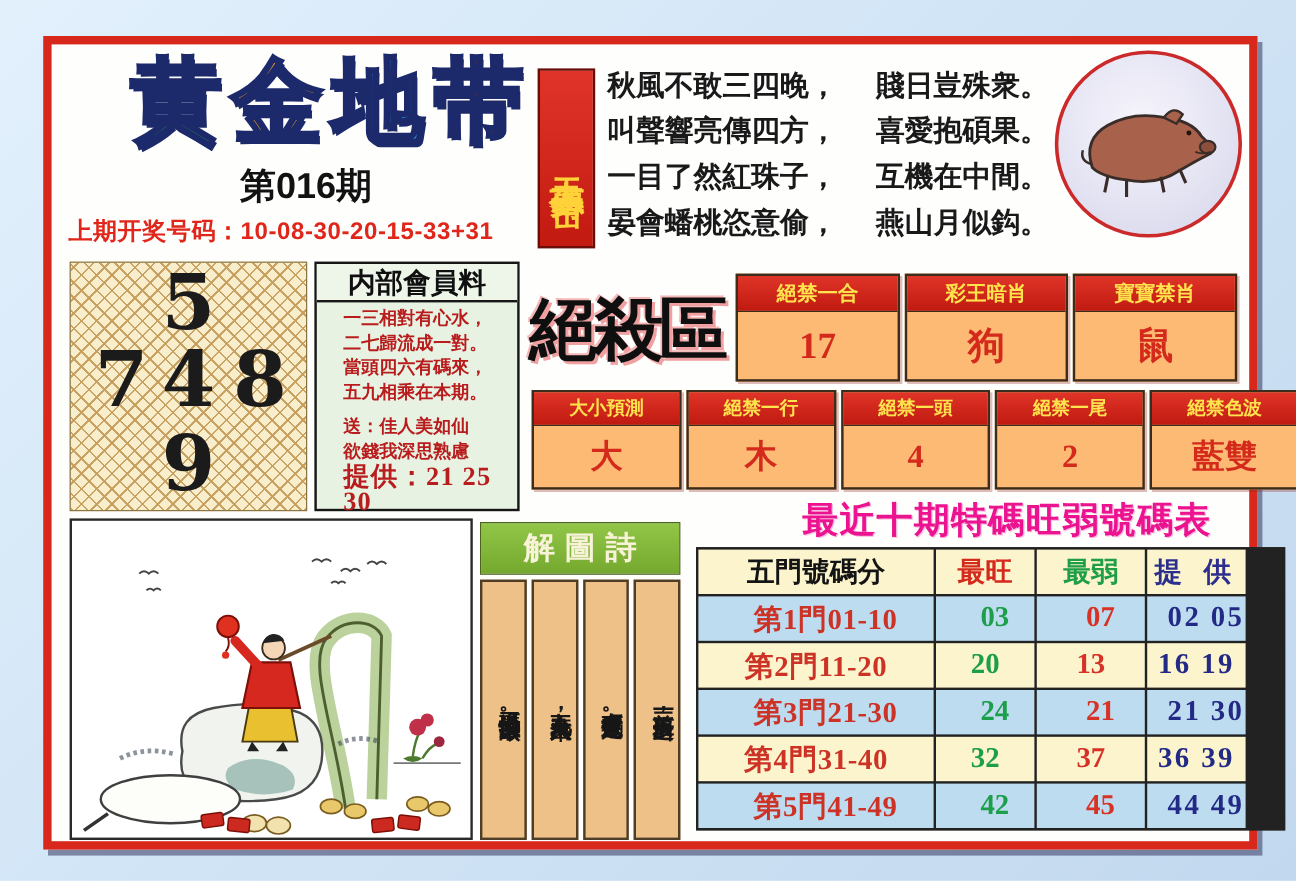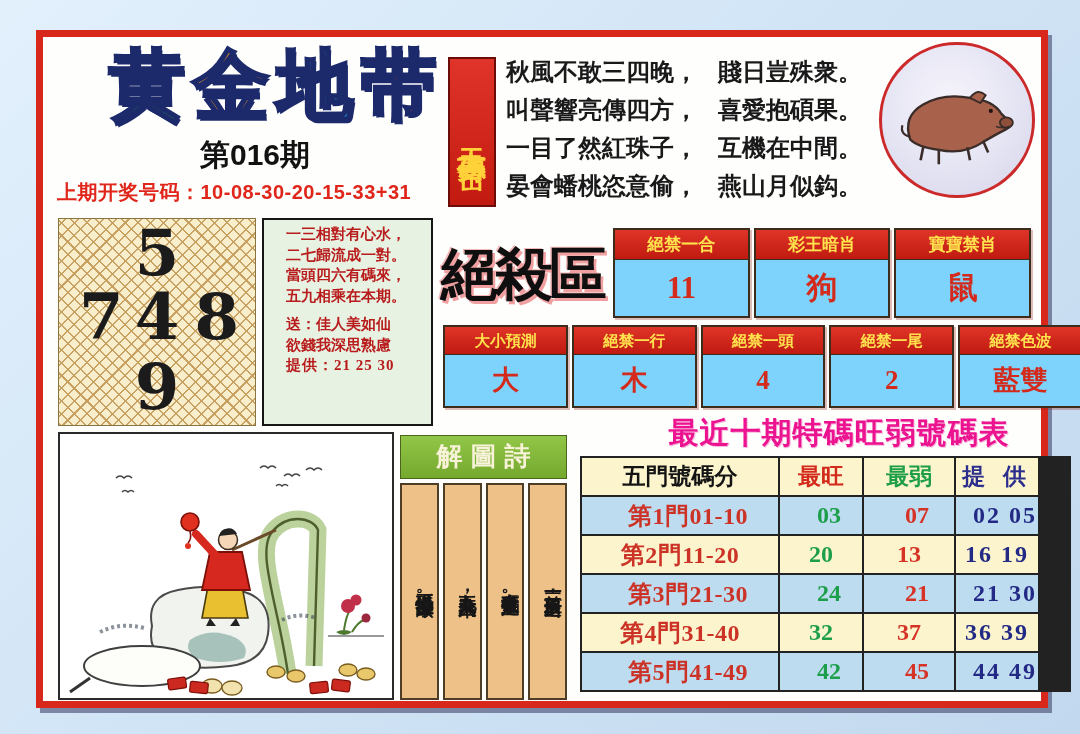--- a/index.html
+++ b/index.html
@@ -32,21 +32,21 @@
   
   .banner{
     left:405px;top:20px;width:48px;height:150px;
     background:linear-gradient(#e0342a,#c21a10);border:2px solid #6b0d06;
     color:#ffd23a;font-size:29px;font-weight:bold;
     writing-mode:vertical-rl;text-orientation:upright;
     display:flex;align-items:center;justify-content:center;letter-spacing:4px;
     font-family:"Liberation Serif",serif;
   }
   .poem{left:463px;top:16px;width:372px;}
-  .poem .pline{display:flex;gap:4px;font-family:"Liberation Serif",serif;
+  .poem .pline{display:flex;gap:16px;font-family:"Liberation Serif",serif;
     font-size:24px;line-height:38px;font-weight:bold;color:#191919;}
   .poem .pa{width:208px;}
 
   .pigbadge{
     left:836px;top:5px;width:156px;height:156px;border-radius:50%;
     border:3px solid #cc2a2a;
     background:radial-gradient(circle at 45% 38%,#f6f5fc 0%,#e3e2f2 60%,#d6d5ea 100%);
     display:flex;align-items:center;justify-content:center;
   }
 
@@ -66,30 +66,30 @@
   .n-right{right:16px;top:64px;}
   .n-bottom{left:0;right:0;top:134px;text-align:center;}
 
   
   .member{left:219px;top:181px;width:171px;height:208px;background:#e7f2e3;border:2px solid #161616;}
   .member-title{border-bottom:2px solid #161616;text-align:center;font-size:23px;
     font-weight:bold;color:#101010;line-height:30px;background:#eef6ea;}
   .member-body{padding:4px 7px 0 22px;font-family:"Liberation Serif",serif;
     color:#b91c1c;font-weight:bold;font-size:15px;line-height:20.5px;}
   .member-body .gap{margin-top:8px;}
-  .member-last{font-size:15px;letter-spacing:1px;}
+  .member-last{font-size:22px;letter-spacing:1px;}
 
   
   .killtitle{left:398px;top:192px;width:174px;font-family:"Liberation Serif",serif;
     font-size:58px;line-height:92px;font-weight:900;color:#0f0f0f;letter-spacing:-4px;
     text-shadow:2.5px 2.5px 0 #f0a0a0,-1.5px -1.5px 0 #f4b8b8;}
   .krow{display:flex;gap:4px;}
   .krow1{left:570px;top:191px;width:418px;}
   .krow2{left:400px;top:288px;width:640px;}
-  .kcell{flex:1;border:2px solid #3c2c1c;background:#7dd3fc;box-shadow:2px 2px 0 rgba(150,40,30,.3);}
+  .kcell{flex:1;border:2px solid #3c2c1c;background:#fdba74;box-shadow:2px 2px 0 rgba(150,40,30,.3);}
   .khead{background:linear-gradient(#e03428,#c01a10);color:#ffe34d;text-align:center;
     font-weight:bold;border-bottom:1px solid #3c2c1c;}
   .krow1 .khead{font-size:17px;line-height:29px;}
   .krow2 .khead{font-size:15.5px;line-height:27px;}
   .kval{text-align:center;color:#d42a1c;font-weight:bold;font-family:"Liberation Serif",serif;}
   .krow1 .kval{font-size:31px;line-height:56px;}
   .krow2 .kval{font-size:27px;line-height:51px;}
 
   
   .illus{left:15px;top:395px;width:336px;height:268px;background:#fff;border:2px solid #2a2a2a;}
@@ -172,37 +172,38 @@
 
   <div class="numgrid">
     <span class="n-top">5</span>
     <span class="n-left">7</span>
     <span class="n-center">4</span>
     <span class="n-right">8</span>
     <span class="n-bottom">9</span>
   </div>
 
   <div class="member">
+    <div class="member-title">内部會員料</div>
     <div class="member-body">
       <div>一三相對有心水，</div>
       <div>二七歸流成一對。</div>
       <div>當頭四六有碼來，</div>
       <div>五九相乘在本期。</div>
       <div class="gap">送：佳人美如仙</div>
       <div>欲錢我深思熟慮</div>
       <div class="member-last">提供：21 25 30</div>
     </div>
   </div>
 
   <div class="killtitle">絕殺區</div>
 
   <div class="krow krow1">
     <div class="kcell">
       <div class="khead">絕禁一合</div>
-      <div class="kval">11</div>
+      <div class="kval">17</div>
     </div>
     <div class="kcell">
       <div class="khead">彩王暗肖</div>
       <div class="kval">狗</div>
     </div>
     <div class="kcell">
       <div class="khead">寶寶禁肖</div>
       <div class="kval">鼠</div>
     </div>
   </div>

